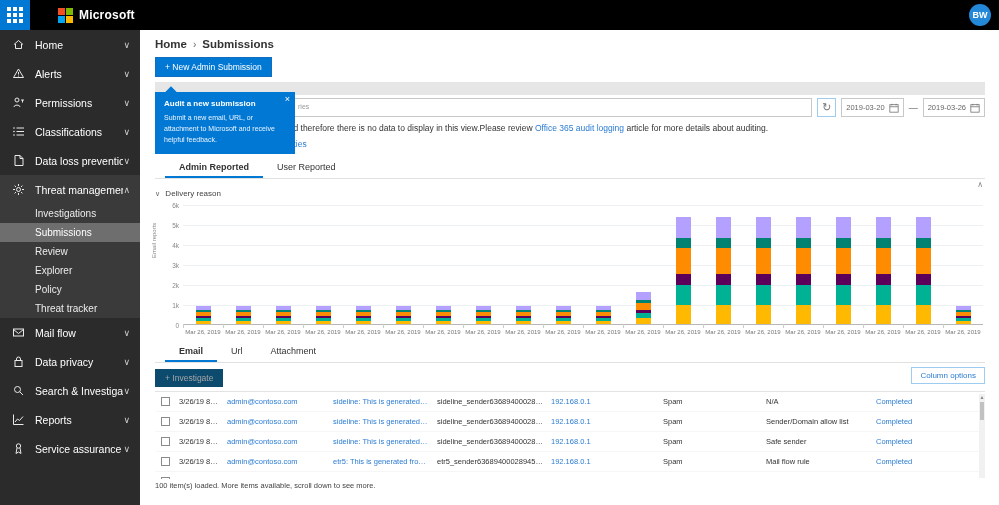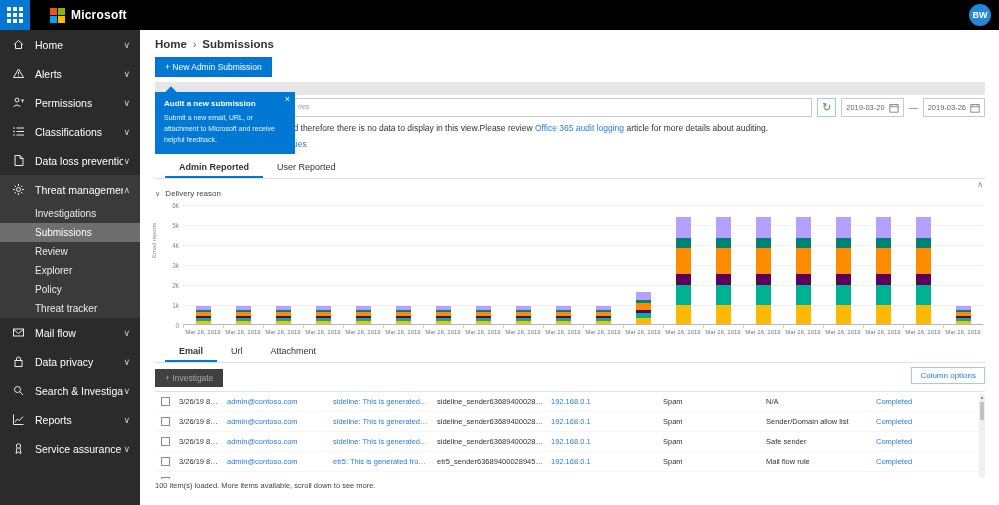--- a/index.html
+++ b/index.html
@@ -4,21 +4,21 @@
 <style>
   * { margin:0; padding:0; box-sizing:border-box; }
   html,body { width:999px; height:505px; overflow:hidden; background:#fff;
     font-family:"Liberation Sans","DejaVu Sans",sans-serif; color:#333; }
 
   
   .topbar { position:absolute; left:0; top:0; width:999px; height:30px; background:#000; display:flex; align-items:center; }
   .waffle { width:30px; height:30px; background:#0078d4; display:grid; place-items:center; cursor:pointer; }
   .waffle-grid { display:grid; grid-template-columns:repeat(3,4px); grid-template-rows:repeat(3,4px); gap:2px; }
   .waffle-grid span { background:#fff; }
-  .mslogo { display:flex; align-items:center; gap:6px; margin-left:20px; }
+  .mslogo { display:flex; align-items:center; gap:6px; margin-left:28px; }
   .mslogo-squares { display:grid; grid-template-columns:7px 7px; grid-template-rows:7px 7px; gap:1px; }
   .mslogo-squares i:nth-child(1){background:#f25022;} .mslogo-squares i:nth-child(2){background:#7fba00;}
   .mslogo-squares i:nth-child(3){background:#00a4ef;} .mslogo-squares i:nth-child(4){background:#ffb900;}
   .mslogo-text { color:#fff; font-size:12px; font-weight:bold; letter-spacing:.2px; }
   .avatar { position:absolute; right:8px; top:4px; width:22px; height:22px; border-radius:50%; background:#2488d8; color:#fff;
     font-size:9px; font-weight:bold; display:flex; align-items:center; justify-content:center; cursor:pointer; }
 
   
   .sidebar { position:absolute; left:0; top:30px; width:140px; height:475px; background:#2b2b2b; color:#fff; overflow:hidden; }
   .nav-item { display:flex; align-items:center; height:29px; padding:0 10px 0 12px; cursor:pointer; font-size:10.5px; }
@@ -78,21 +78,21 @@
   .plot { position:absolute; left:28px; right:2px; top:2px; height:120px; border-bottom:1px solid #b8b8b8; }
   .gridline { position:absolute; left:0; right:0; height:1px; background:#eef1f3; }
   .ytick { position:absolute; right:calc(100% + 4px); font-size:6.5px; color:#888; transform:translateY(-50%); }
   .bar { position:absolute; bottom:0; display:flex; flex-direction:column-reverse; cursor:pointer; }
   .bar i { display:block; }
   .xtick { position:absolute; bottom:-4px; width:1px; height:4px; background:#ccc; }
   .xlabels { position:absolute; left:28px; right:2px; top:126px; height:10px; }
   .xlabel { position:absolute; font-size:6px; color:#777; text-align:center; transform:translateX(-50%); white-space:nowrap; }
 
   .toolrow { position:relative; margin-top:4px; height:20px; }
-  .btn-disabled { display:inline-block; background:#404040; color:#a6a6a6; font-size:8.5px; padding:4px 10px; cursor:default; }
+  .btn-disabled { display:inline-block; background:#0c4a6e; color:#a6a6a6; font-size:8.5px; padding:4px 10px; cursor:default; }
   .btn-outline { position:absolute; right:0; top:0; border:1px solid #9ecbf0; color:#2b7cd3; background:#fff; font-size:8px; padding:3px 8px; cursor:pointer; }
 
   
   .tablewrap { position:relative; margin-top:4px; border-top:1px solid #e3e3e3; height:88px; overflow:hidden; }
   .trow { display:grid; grid-template-columns:24px 48px 106px 104px 114px 112px 103px 110px 1fr; align-items:center;
     height:20px; font-size:7.5px; border-bottom:1px solid #f6f6f6; }
   .trow .cb { width:9px; height:9px; border:1px solid #8a8a8a; background:#fff; margin-left:6px; cursor:pointer; }
   .cell { white-space:nowrap; overflow:hidden; text-overflow:ellipsis; padding-right:8px; }
   .cell.blue { color:#2b7cd3; cursor:pointer; }
   .tbl-scroll { position:absolute; right:0; top:2px; width:6px; height:84px; background:#f1f1f1; }

